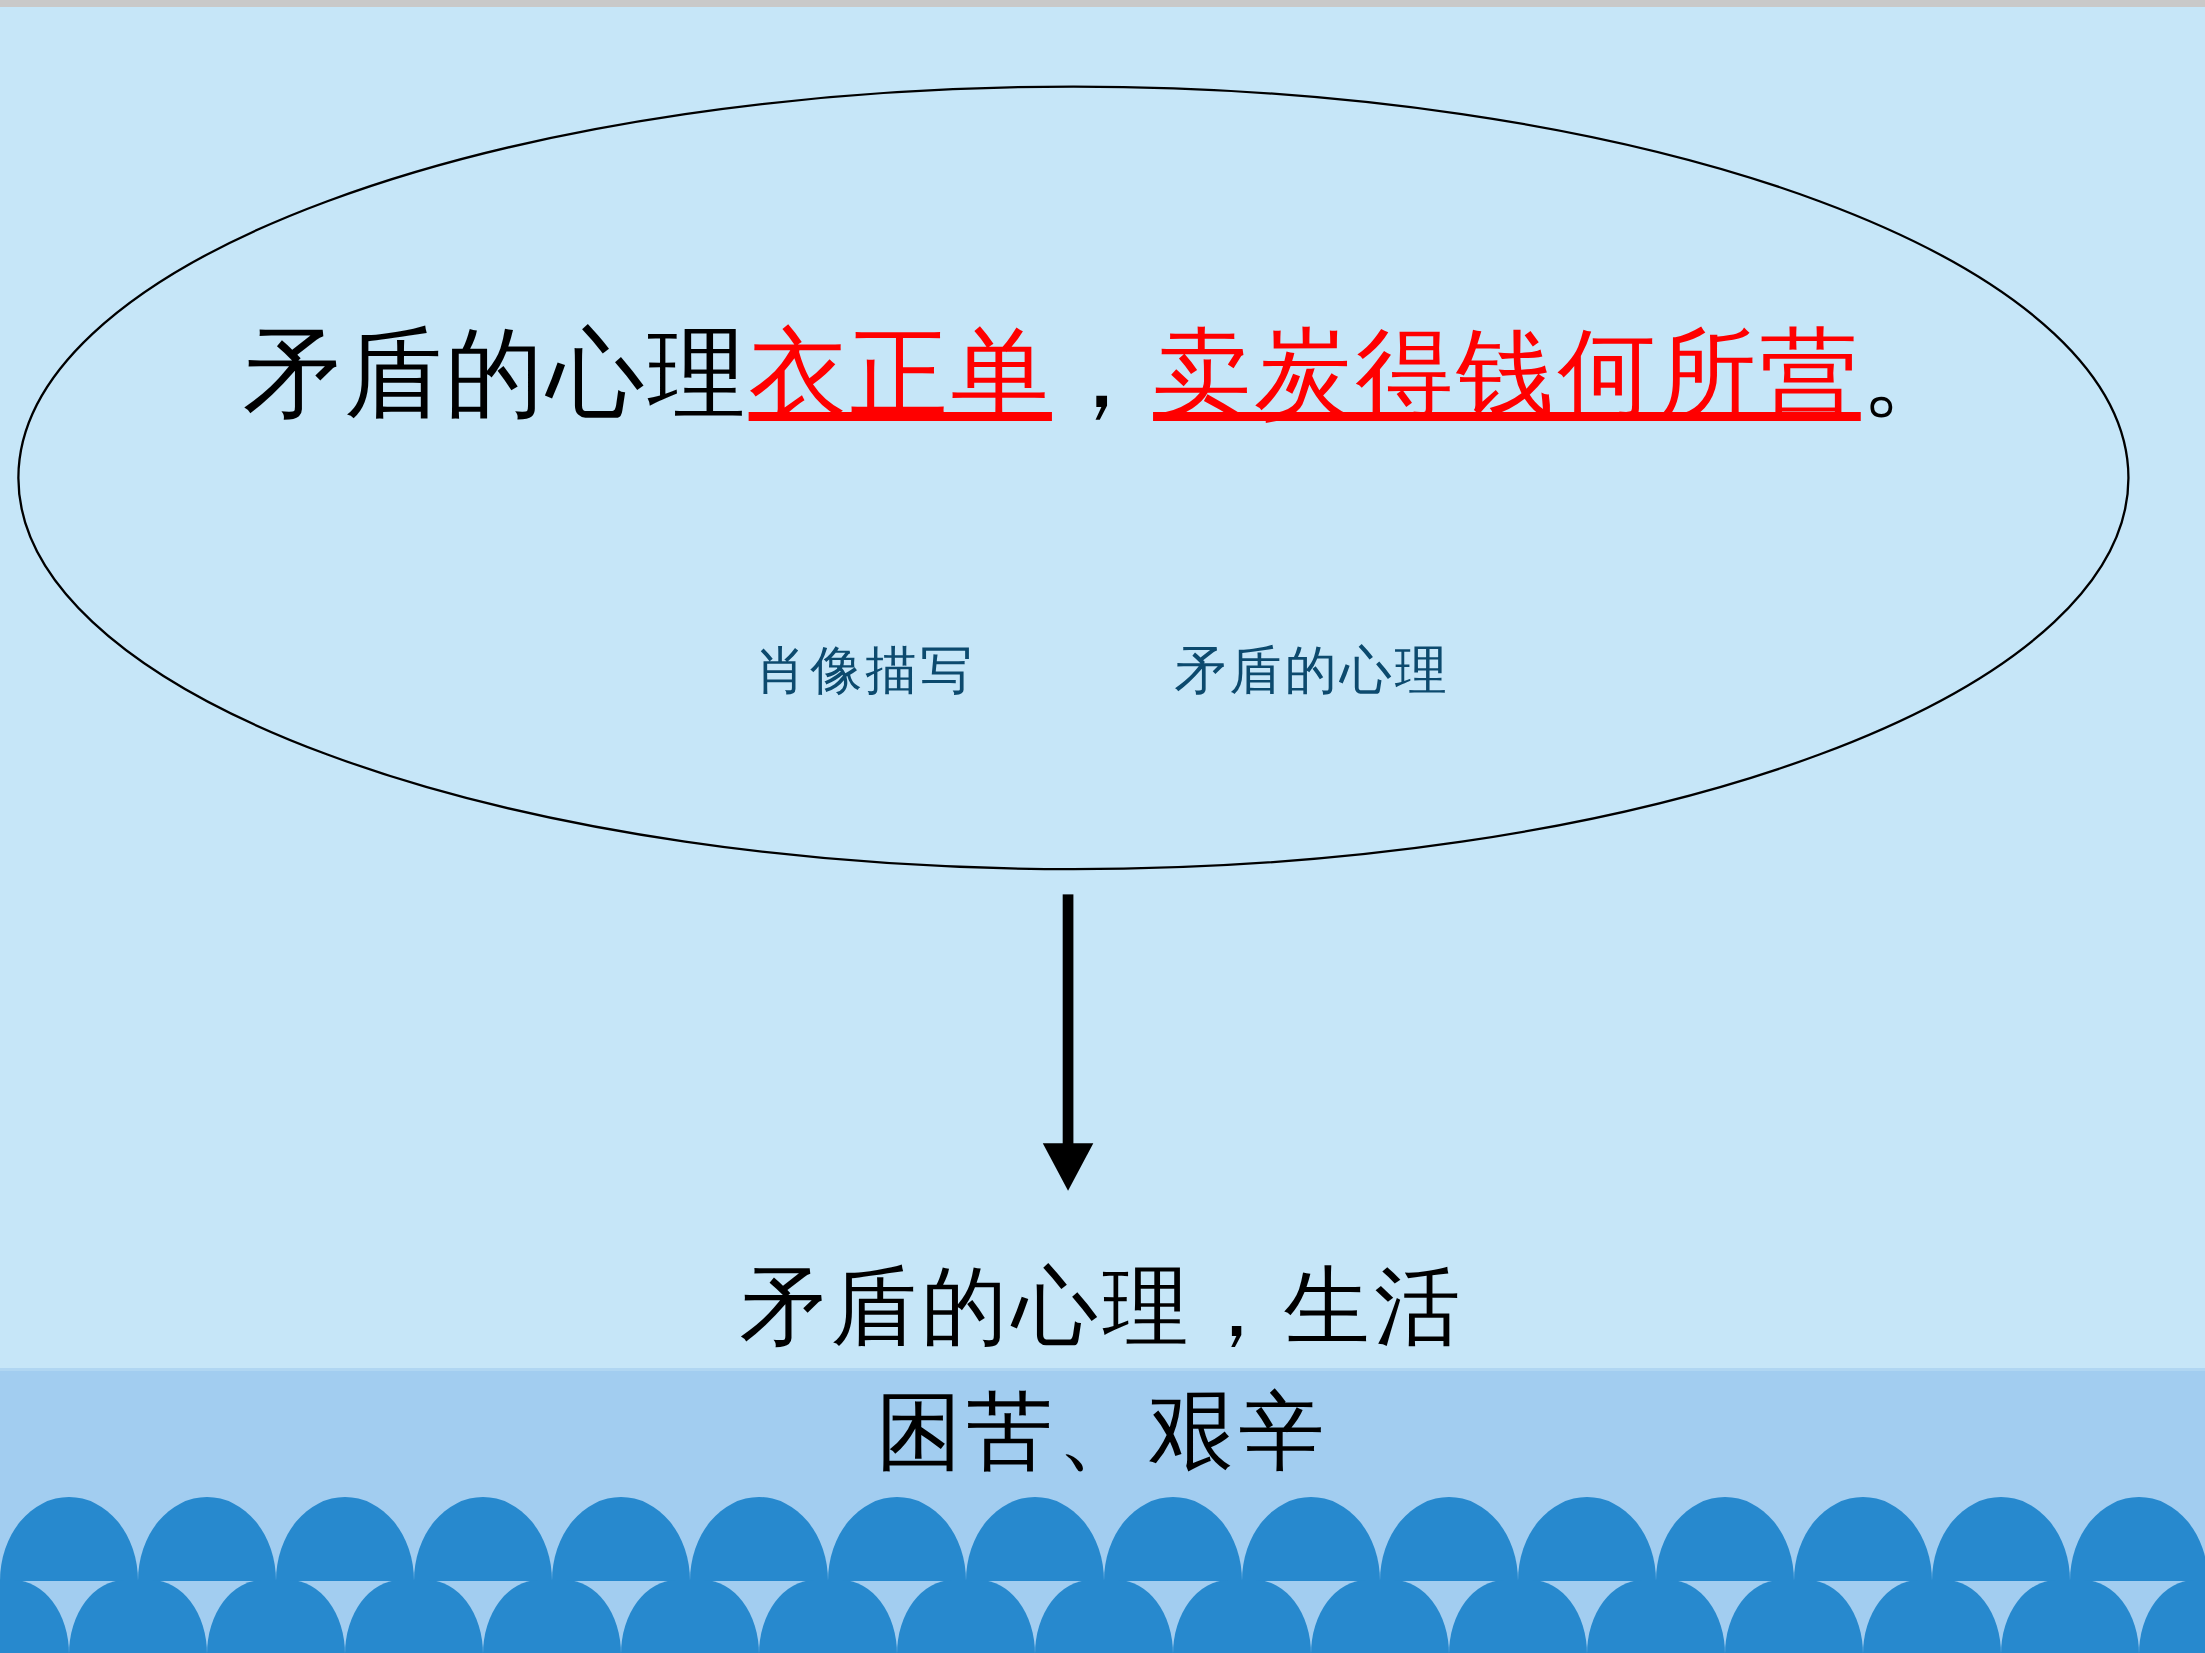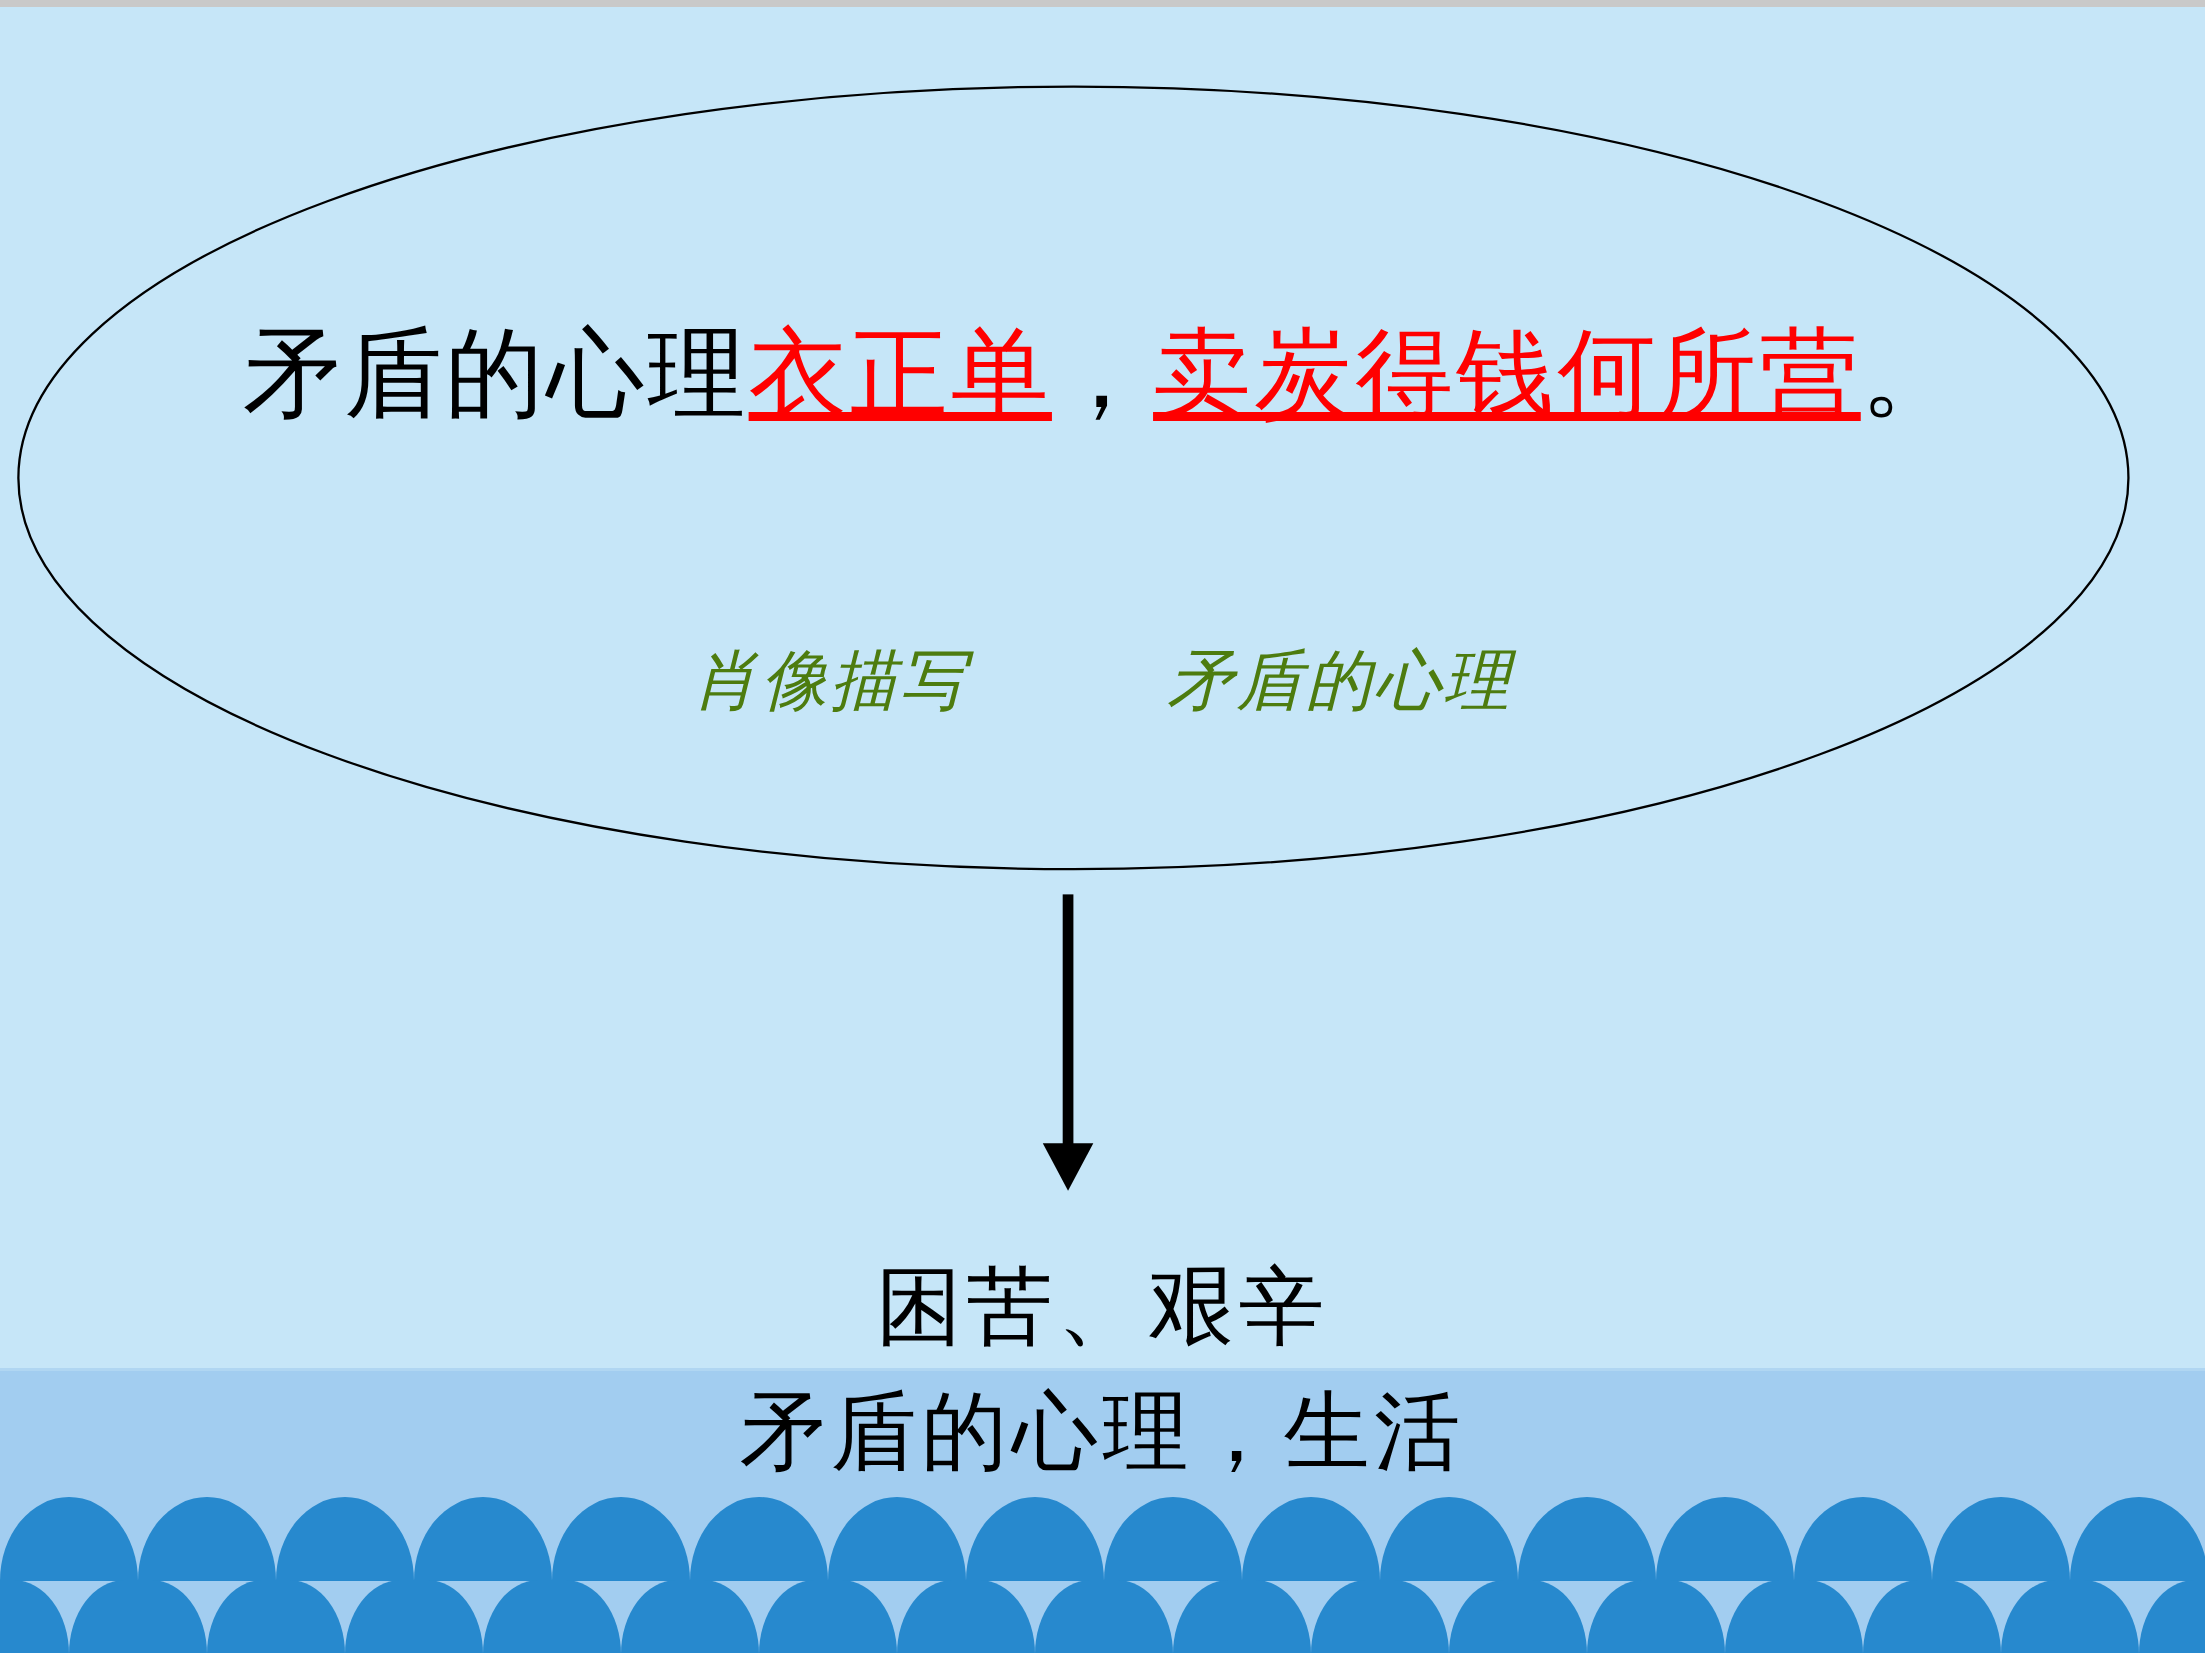--- a/index.html
+++ b/index.html
@@ -112,25 +112,24 @@
     position: absolute;
     left: 0;
     top: 636px;
     width: 2205px;
     z-index: 5;
     text-align: center;
     font-family: "DejaVu Serif", "Liberation Serif", serif;
   }
   .tag-row .tag {
     display: inline-block;
-    font-size: 66px;
-    color: #4d7c0f;
+    font-size: 52px;
+    color: #0c4a6e;
     letter-spacing: 3.1px;
     white-space: nowrap;
-    font-style: italic;
   }
   .tag-gap { display: inline-block; width: 199px; }
 
   .conclusion {
     position: absolute;
     left: 0;
     top: 1244px;
     width: 2205px;
     z-index: 6;
     text-align: center;
@@ -204,18 +203,18 @@
     <div class="poem-line">
       <span>矛盾的心理</span><span class="hl">衣正单</span><span>，</span><span class="hl">卖炭得钱何所营</span><span>。</span>
     </div>
   </div>
 
   <div class="tag-row">
     <span class="tag">肖像描写</span><span class="tag-gap"></span><span class="tag">矛盾的心理</span>
   </div>
 
   <div class="conclusion">
+    <div class="conclusion-line">矛盾的心理，生活</div>
     <div class="conclusion-line">困苦、艰辛</div>
-    <div class="conclusion-line">矛盾的心理，生活</div>
   </div>
 
 </div>
 
 
 </body></html>

